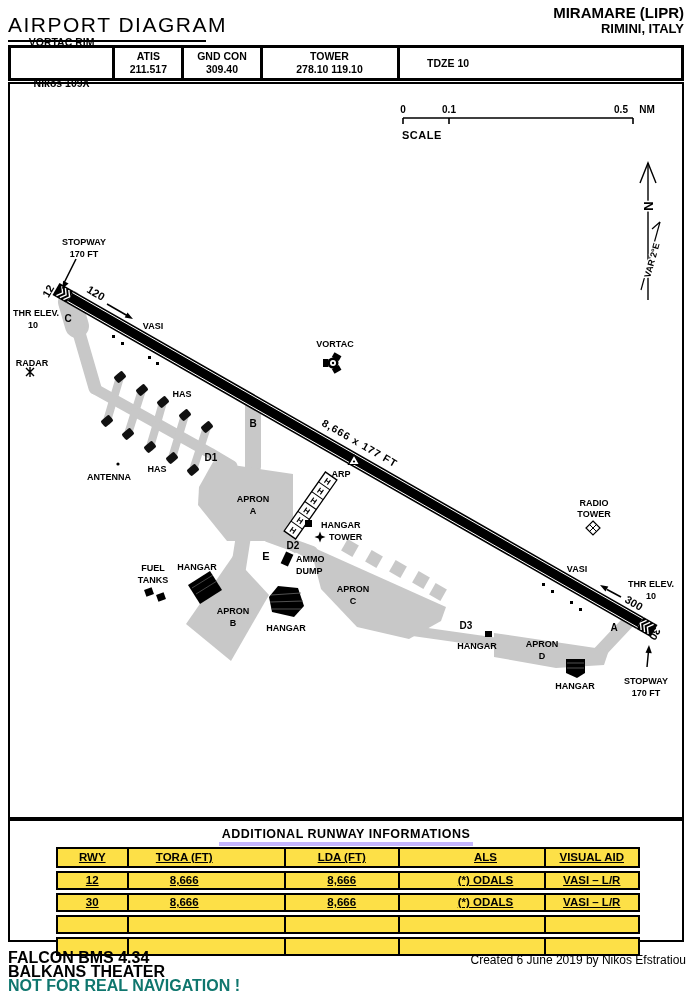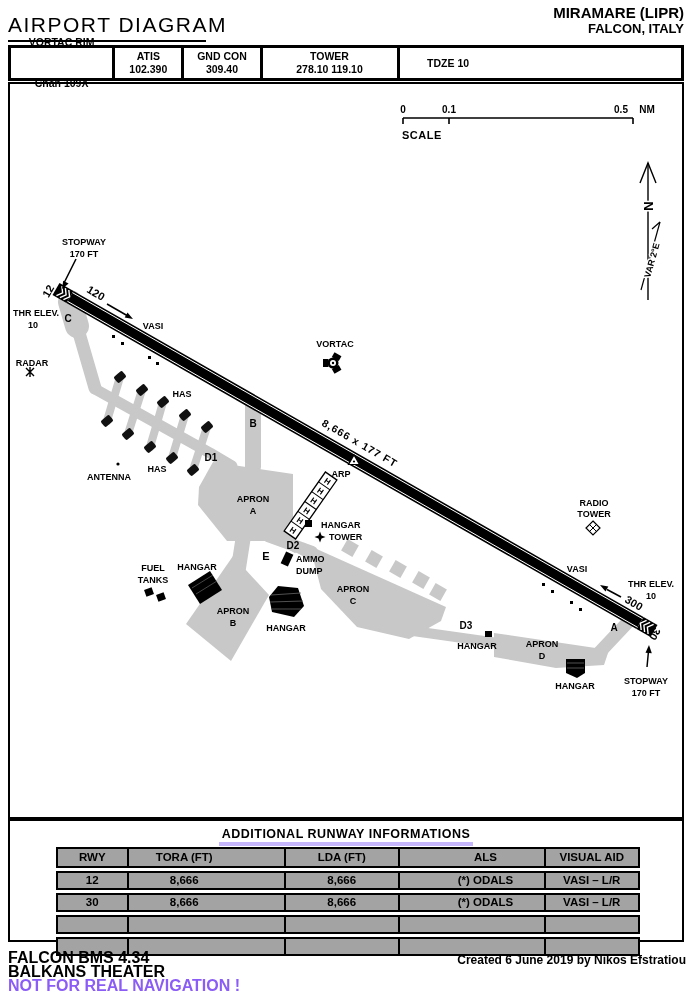--- a/index.html
+++ b/index.html
@@ -24,49 +24,49 @@
   .ml{font-size:9px;text-anchor:middle;}
   .ms{font-size:9px;text-anchor:start;}
   .m10{font-size:10px;text-anchor:middle;}
   .m11{font-size:11px;text-anchor:middle;}
   .halo{paint-order:stroke;stroke:#fff;stroke-width:3px;}
   
   #rwy-box{left:8px;top:819px;width:672px;height:119px;border:2px solid #000;}
   #rwy-title{margin:6px auto 4px auto;display:table;font-size:12.5px;font-weight:bold;
       letter-spacing:.5px;border-bottom:4px solid #c4b5fd;padding:0 3px 1px 3px;}
   #rwy-table{position:absolute;left:46px;top:26px;width:584px;}
-  .trow{display:flex;border:2px solid #000;height:15px;margin-bottom:3px;background:#a3a3a3;}
+  .trow{display:flex;border:2px solid #000;height:15px;margin-bottom:3px;background:#fde047;text-decoration:underline;}
   .trow.thead{height:17px;}
   .tcell{border-left:2px solid #000;font-size:11.5px;font-weight:bold;text-align:center;
       line-height:15px;overflow:hidden;white-space:nowrap;}
   .thead .tcell{line-height:17px;}
   .tcell:first-child{border-left:none;}
   .c0{width:13.7%;} .c1{width:22.3%;} .c2{width:22.3%;margin-left:44px;} .c3{width:23.2%;padding-left:28px;} .c4{width:18.5%;}
   
   #footer-left{left:8px;top:951px;font-size:16px;font-weight:bold;line-height:14px;}
-  #footer-warning{color:#8b5cf6;}
-  #footer-credit{right:6px;top:953px;font-size:12px;font-weight:bold;}
+  #footer-warning{color:#0f766e;}
+  #footer-credit{right:6px;top:953px;font-size:12px;font-weight:normal;}
 </style>
 </head>
 <body>
 
 <div class="abs" id="page-title">AIRPORT DIAGRAM</div>
 <div class="abs" id="hdr-right">
   <div id="hdr-airport">MIRAMARE (LIPR)</div>
-  <div id="hdr-location">FALCON, ITALY</div>
+  <div id="hdr-location">RIMINI, ITALY</div>
 </div>
 
 <div class="abs" id="info-strip">
   <div class="info-cell" style="width:15.1%">
     <div>VORTAC RIM</div>
-    <div>Chan 109X</div>
+    <div>Nikos 109X</div>
   </div>
   <div class="info-cell" style="width:9.9%">
     <div>ATIS</div>
-    <div>102.390</div>
+    <div>211.517</div>
   </div>
   <div class="info-cell" style="width:11.2%">
     <div>GND CON</div>
     <div>309.40</div>
   </div>
   <div class="info-cell" style="width:20.0%">
     <div>TOWER</div>
     <div>278.10 119.10</div>
   </div>
   <div class="info-cell" style="width:14.5%">

